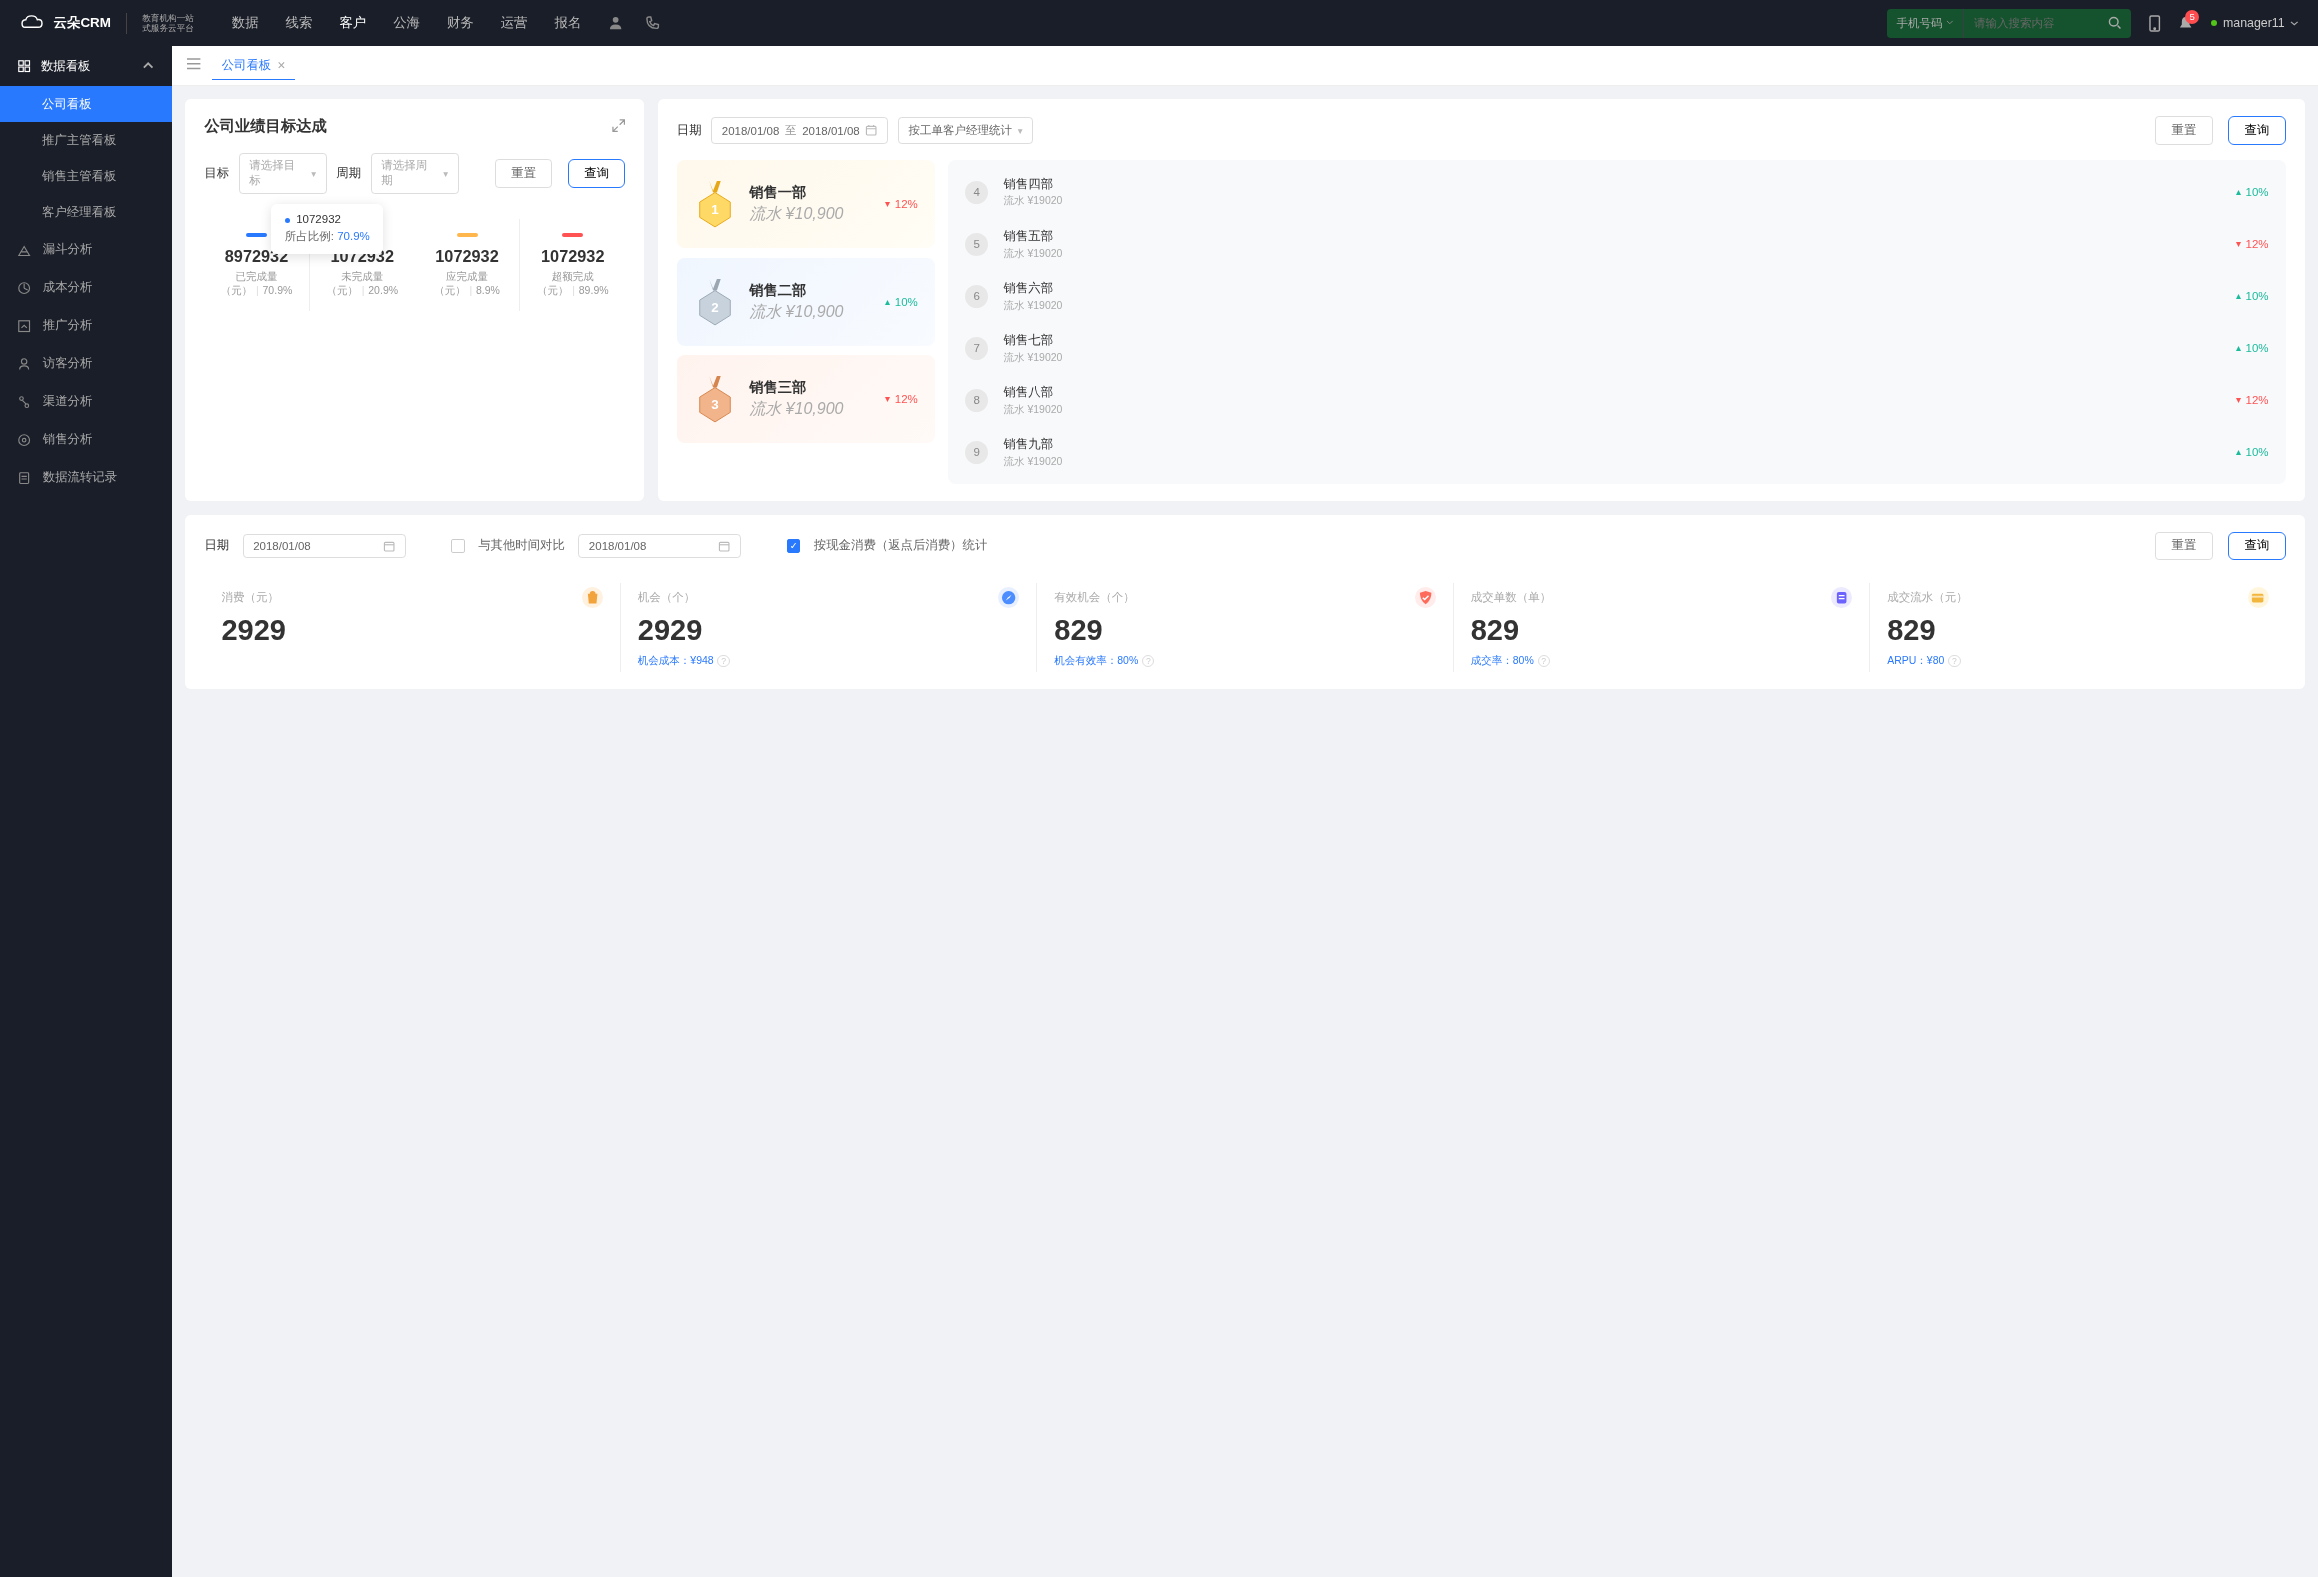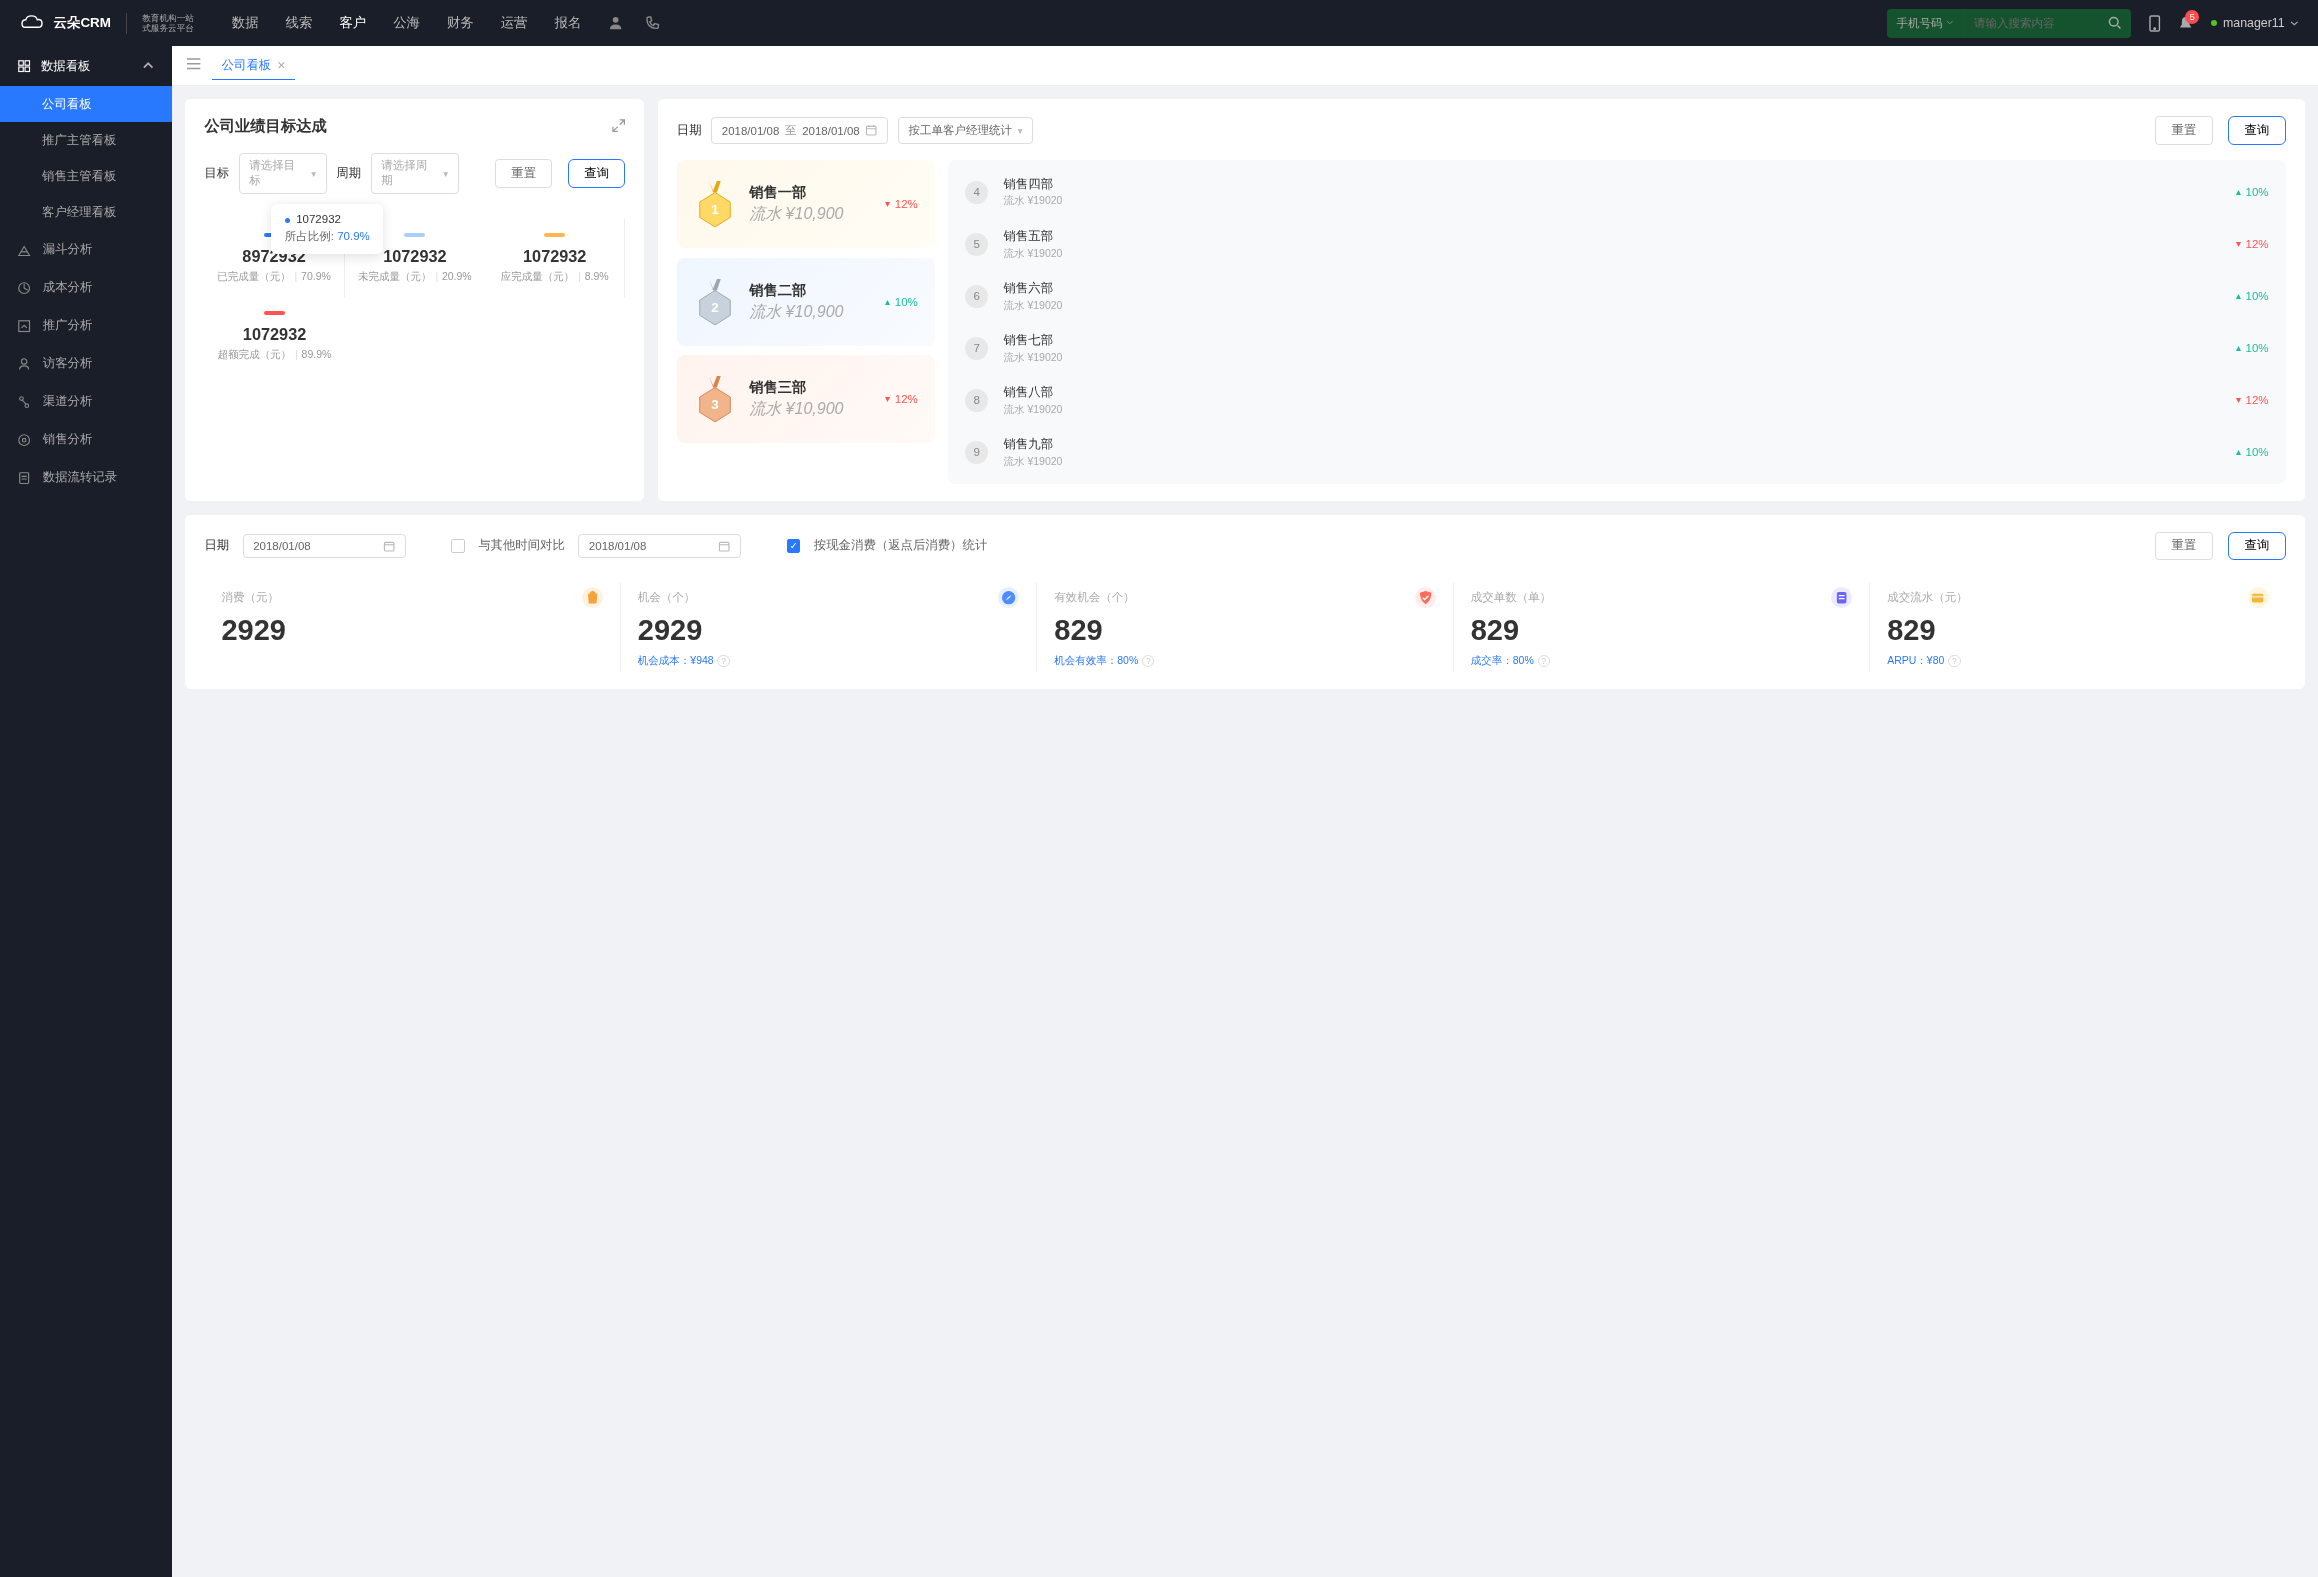--- a/index.html
+++ b/index.html
@@ -65,21 +65,21 @@
 .donut-area { position:relative; display:flex; justify-content:center; margin-top:9.6px; }
 .tooltip { position:absolute; left:67px; top:0; background:#fff; border-radius:5.7px; padding:9.6px 13.4px; box-shadow:0 2.9px 11.5px rgba(0,0,0,0.12); font-size:11.5px; color:#666; }
 .tooltip .tt-dot { width:5.7px; height:5.7px; background:#2979ff; border-radius:50%; display:inline-block; margin-right:5.7px; }
 .tooltip .tt-val { color:#333; font-weight:500; }
 .tooltip .tt-pct { color:#2979ff; }
 .donut { width:191px; height:191px; position:relative; }
 .donut-center { position:absolute; inset:0; display:flex; flex-direction:column; align-items:center; justify-content:center; }
 .donut-big { font-size:21px; font-weight:700; color:#333; }
 .donut-sub { font-size:10.5px; color:#aaa; margin-top:1.9px; }
 .donut-badge { margin-top:9.6px; background:#eaf2ff; color:#2979ff; font-size:10.5px; padding:2.9px 9.6px; border-radius:9.6px; display:flex; align-items:center; gap:3.8px; }
-.metrics { display:grid; grid-template-columns:1fr 1fr 1fr; margin-top:15.3px; }
+.metrics { display:grid; grid-template-columns:1fr 1fr 1fr 1fr; margin-top:15.3px; }
 .metric { text-align:center; padding:13.4px 7.6px; }
 .metric:nth-child(1),.metric:nth-child(3){ border-right:1px solid #eee; }
 .bar { width:21px; height:4.8px; border-radius:2.9px; margin:0 auto 9.6px; }
 .bar.blue{background:#2979ff;} .bar.lblue{background:#a8cfff;} .bar.orange{background:#ffb74d;} .bar.red{background:#ff5252;}
 .m-val { font-size:16.3px; font-weight:700; color:#333; }
 .m-lab { font-size:10.5px; color:#999; margin-top:3.8px; }
 .m-lab .sep{ margin:0 3.8px; color:#ddd;}
 
 
 .rank-card { flex:1; }

